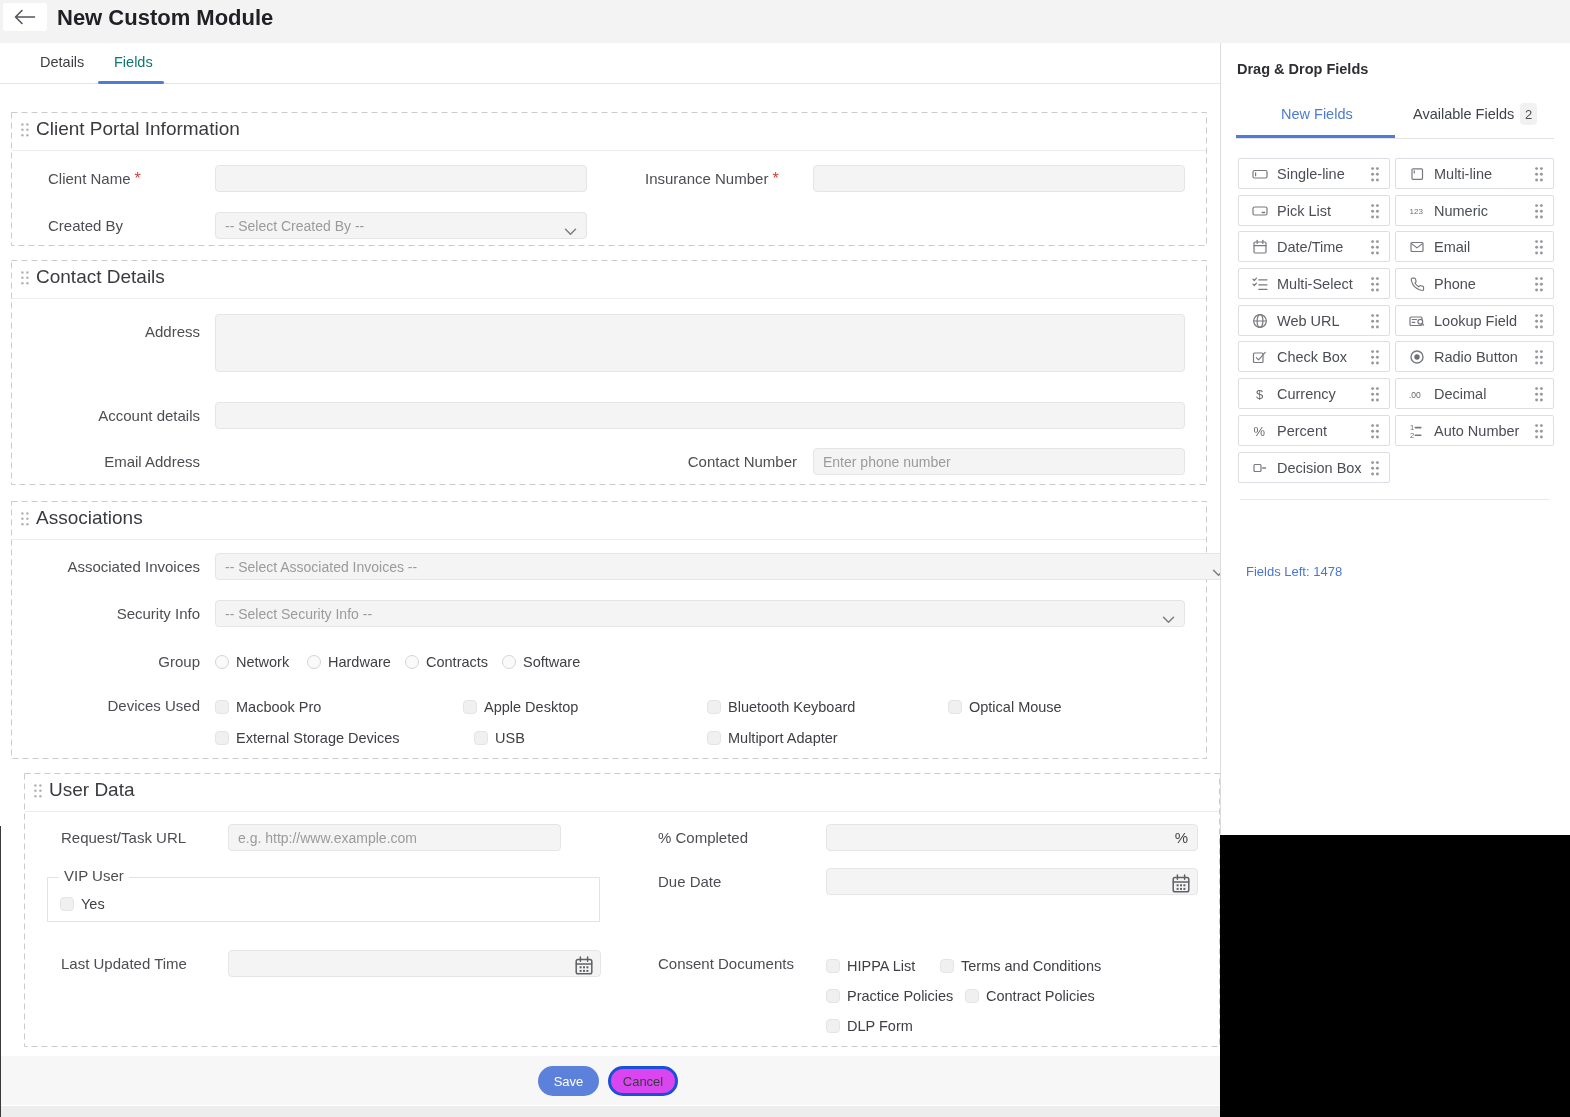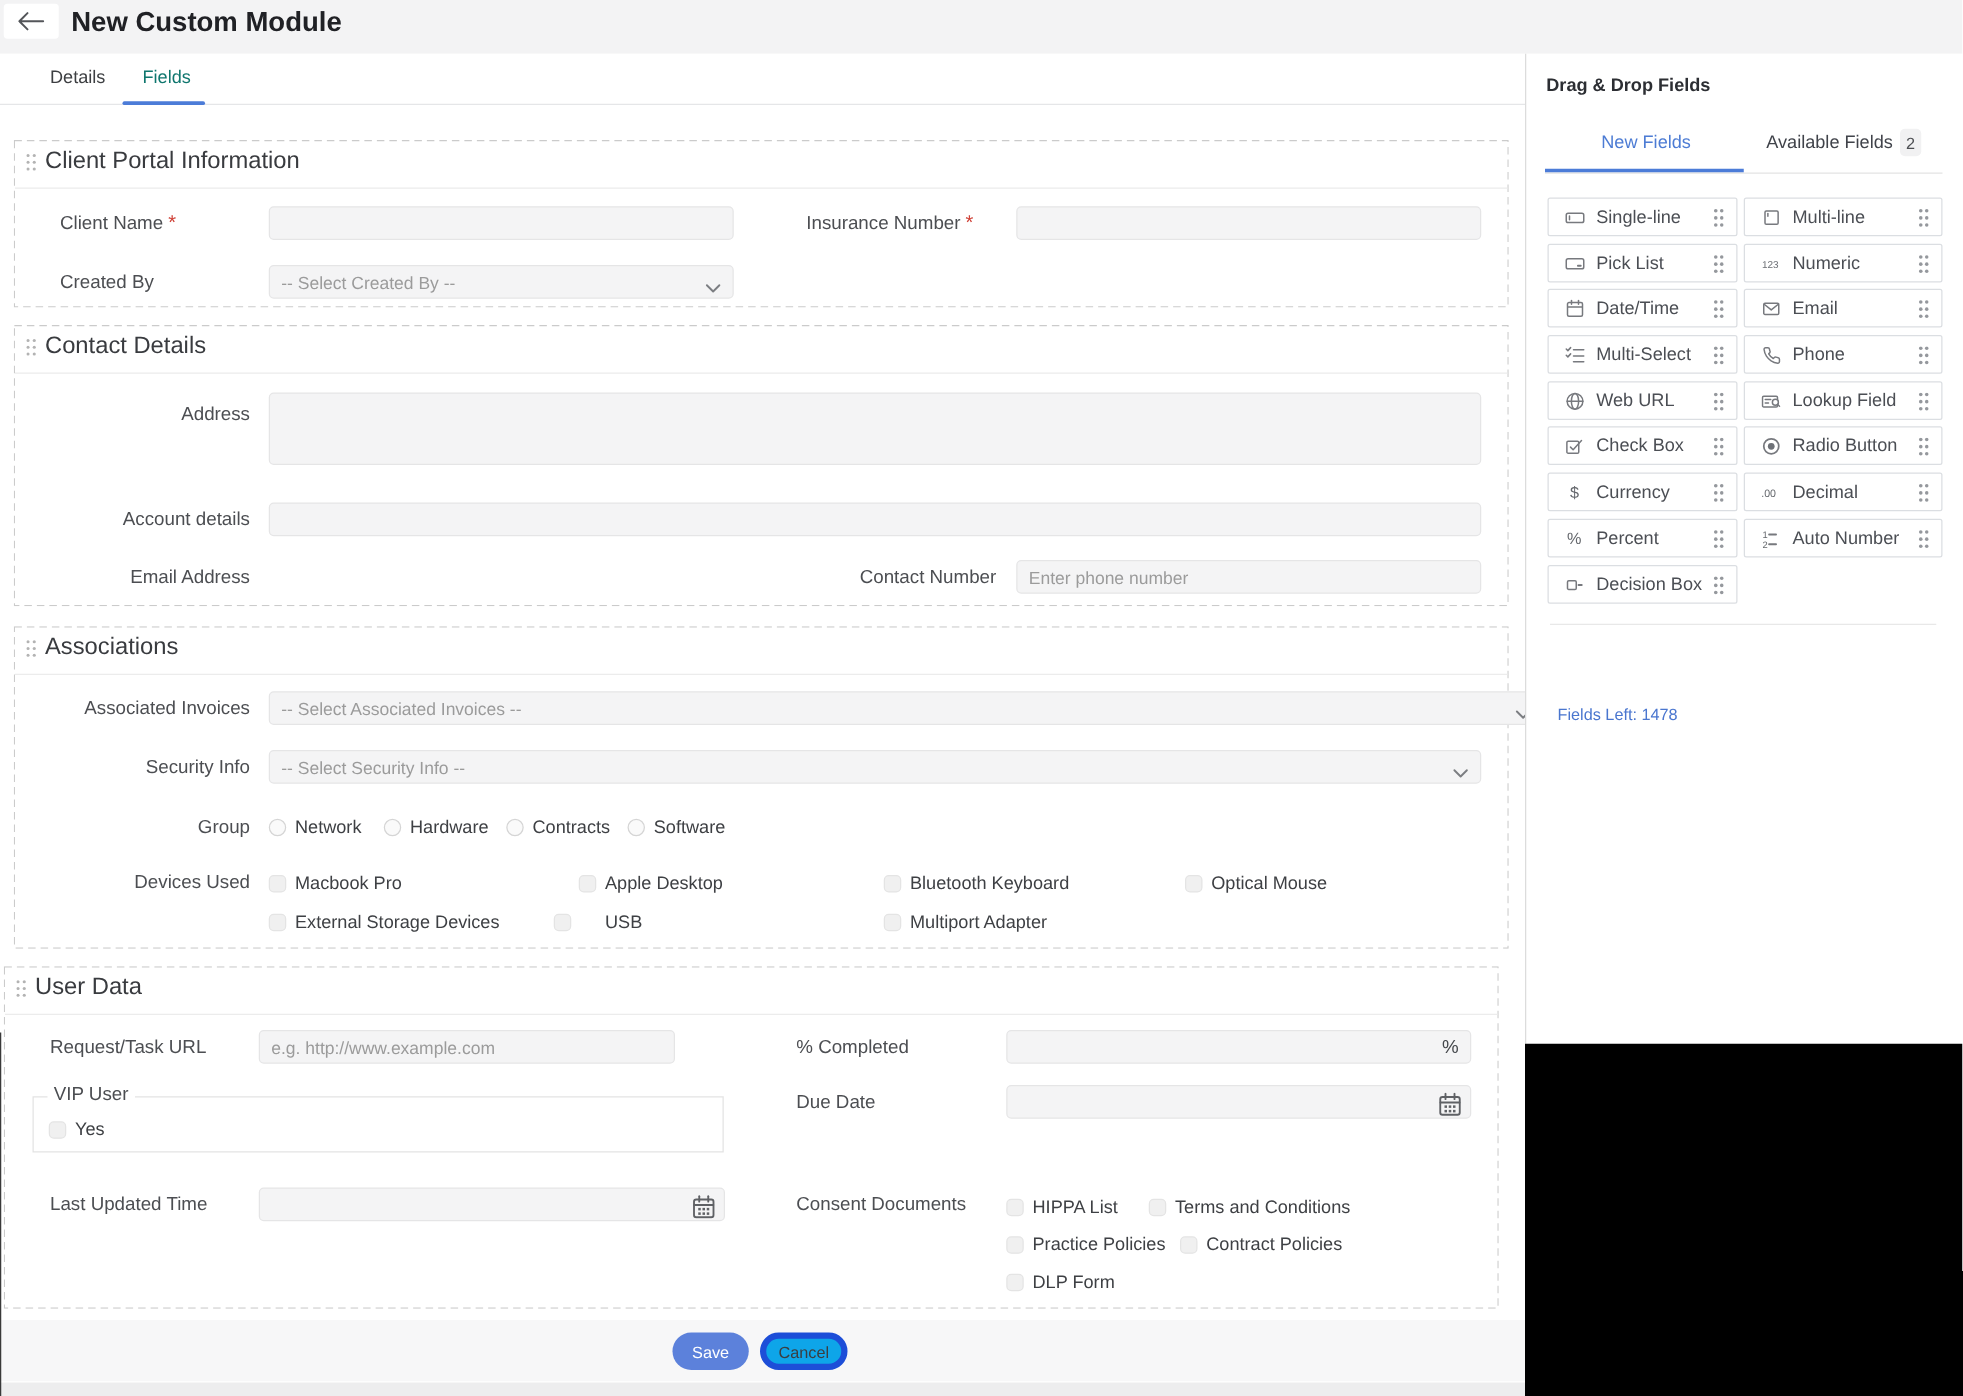--- a/index.html
+++ b/index.html
@@ -148,30 +148,30 @@
         <span class="ct">Bluetooth Keyboard</span>
       </div>
 <div class="cbi" style="left:937px;top:198px;">
         <span class="cb"></span>
         <span class="ct">Optical Mouse</span>
       </div>
 <div class="cbi" style="left:204px;top:229px;">
         <span class="cb"></span>
         <span class="ct">External Storage Devices</span>
       </div>
-<div class="cbi" style="left:432px;top:229px;gap:20px;">
+<div class="cbi" style="left:463px;top:229px;">
         <span class="cb"></span>
         <span class="ct">USB</span>
       </div>
 <div class="cbi" style="left:696px;top:229px;">
         <span class="cb"></span>
         <span class="ct">Multiport Adapter</span>
       </div>
 </div>
-<div class="sec" style="left:3px;top:773px;width:1196px;height:274px;">
+<div class="sec" style="left:24px;top:773px;width:1196px;height:274px;">
       <svg class="dash" width="1196" height="274">
         <rect x="0.5" y="0.5" width="1195" height="273" fill="none" stroke="#cbcbcb" stroke-dasharray="6 4"></rect>
       </svg>
       <div class="hd" style="left:10px;top:11px;"><svg width="8" height="14" viewBox="0 0 8 14">
           <circle cx="1.4" cy="1.4" r="1.25" fill="#b3b3b3"></circle>
           <circle cx="6.4" cy="1.4" r="1.25" fill="#b3b3b3"></circle>
           <circle cx="1.4" cy="6.8" r="1.25" fill="#b3b3b3"></circle>
           <circle cx="6.4" cy="6.8" r="1.25" fill="#b3b3b3"></circle>
           <circle cx="1.4" cy="12.2" r="1.25" fill="#b3b3b3"></circle>
           <circle cx="6.4" cy="12.2" r="1.25" fill="#b3b3b3"></circle>
@@ -243,21 +243,21 @@
         <span class="cb"></span>
         <span class="ct">Contract Policies</span>
       </div>
 <div class="cbi" style="left:802px;top:245px;">
         <span class="cb"></span>
         <span class="ct">DLP Form</span>
       </div>
 </div>
 <div class="abs" style="left:0;top:1056px;width:1220px;height:49px;background:#f7f7f8;"></div>
 <div class="abs" style="left:538px;top:1066px;width:61px;height:30px;background:#5c81db;border-radius:15px;color:#fff;font-size:13px;display:flex;align-items:center;justify-content:center;">Save</div>
-<div class="abs" style="left:608px;top:1066px;width:70px;height:30px;background:#0ea5e9;border:5px solid #1d4ed8;border-radius:15px;color:#3b3d40;font-size:13px;display:flex;align-items:center;justify-content:center;">Cancel</div>
+<div class="abs" style="left:608px;top:1066px;width:70px;height:30px;background:#d946ef;border:3px solid #1d4ed8;border-radius:15px;color:#3b3d40;font-size:13px;display:flex;align-items:center;justify-content:center;">Cancel</div>
 <div class="abs" style="left:0;top:1106px;width:1220px;height:11px;background:#ededee;"></div>
 <div class="abs" style="left:0;top:826px;width:1px;height:291px;background:#3a3a3a;"></div>
 <div class="abs" style="left:1220px;top:43px;width:350px;height:792px;background:#fff;border-left:1px solid #dcdcdc;"></div>
 <div class="abs" style="left:1237px;top:61px;font-size:14.5px;font-weight:bold;color:#2c2e33;">Drag &amp; Drop Fields</div>
 <div class="abs" style="left:1281px;top:106px;font-size:14.5px;color:#4d7cd4;">New Fields</div>
 <div class="abs" style="left:1413px;top:106px;font-size:14.5px;color:#40434a;">Available Fields</div>
 <div class="abs" style="left:1520px;top:103px;width:17px;height:22px;background:#f1f1f2;border-radius:4px;font-size:13px;color:#4c4e52;display:flex;align-items:center;justify-content:center;">2</div>
 <div class="abs" style="left:1236px;top:135px;width:159px;height:3px;background:#4c7cd8;"></div>
 <div class="abs" style="left:1236px;top:138px;width:318px;height:1px;background:#e3e3e3;"></div>
 <div class="fbtn" style="left:1238px;top:158px;width:152px;">

